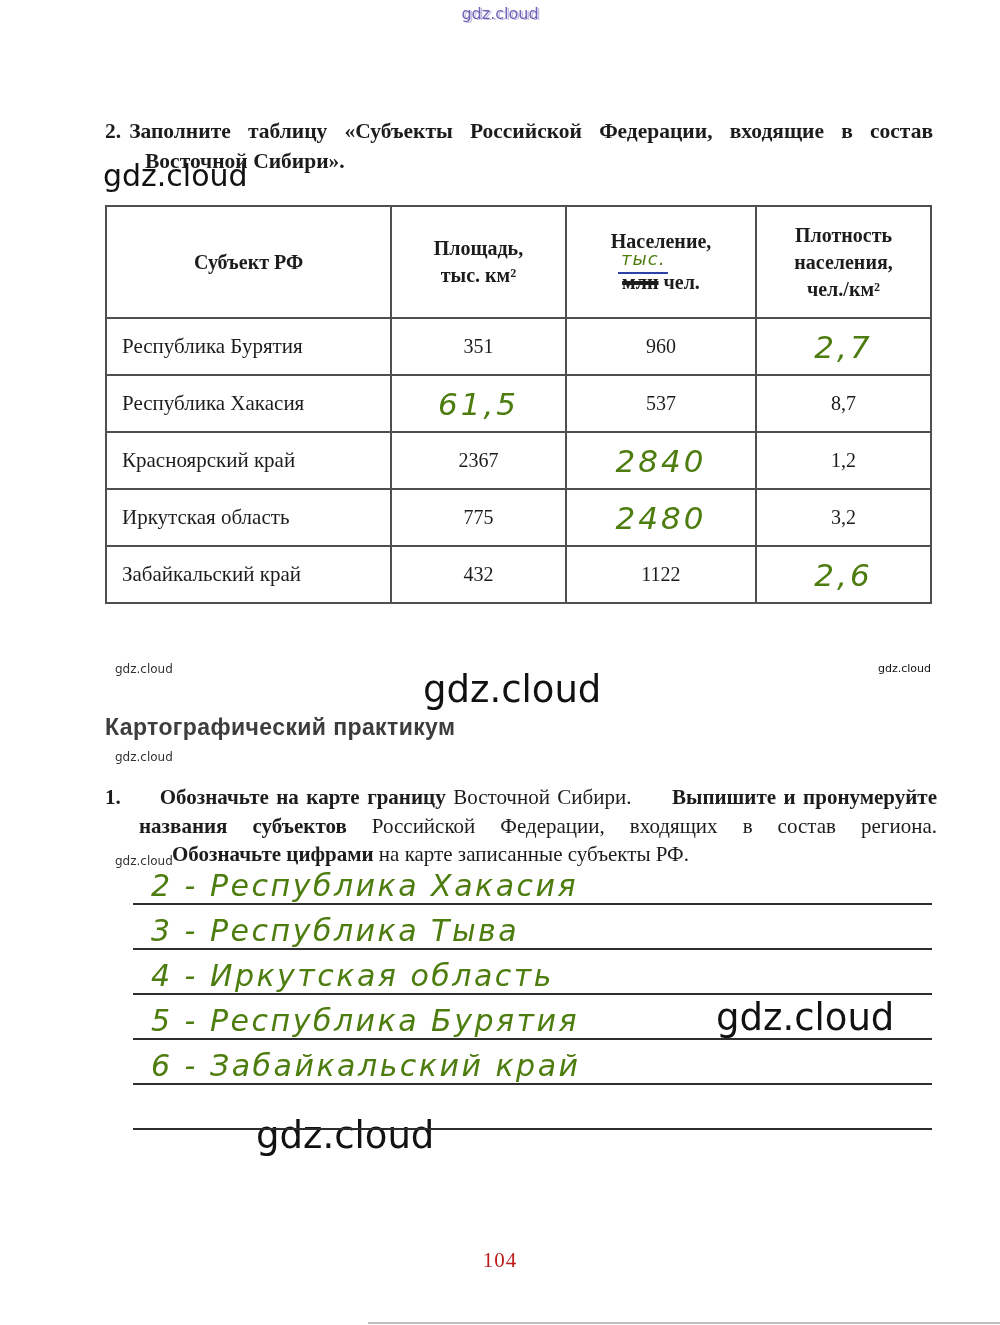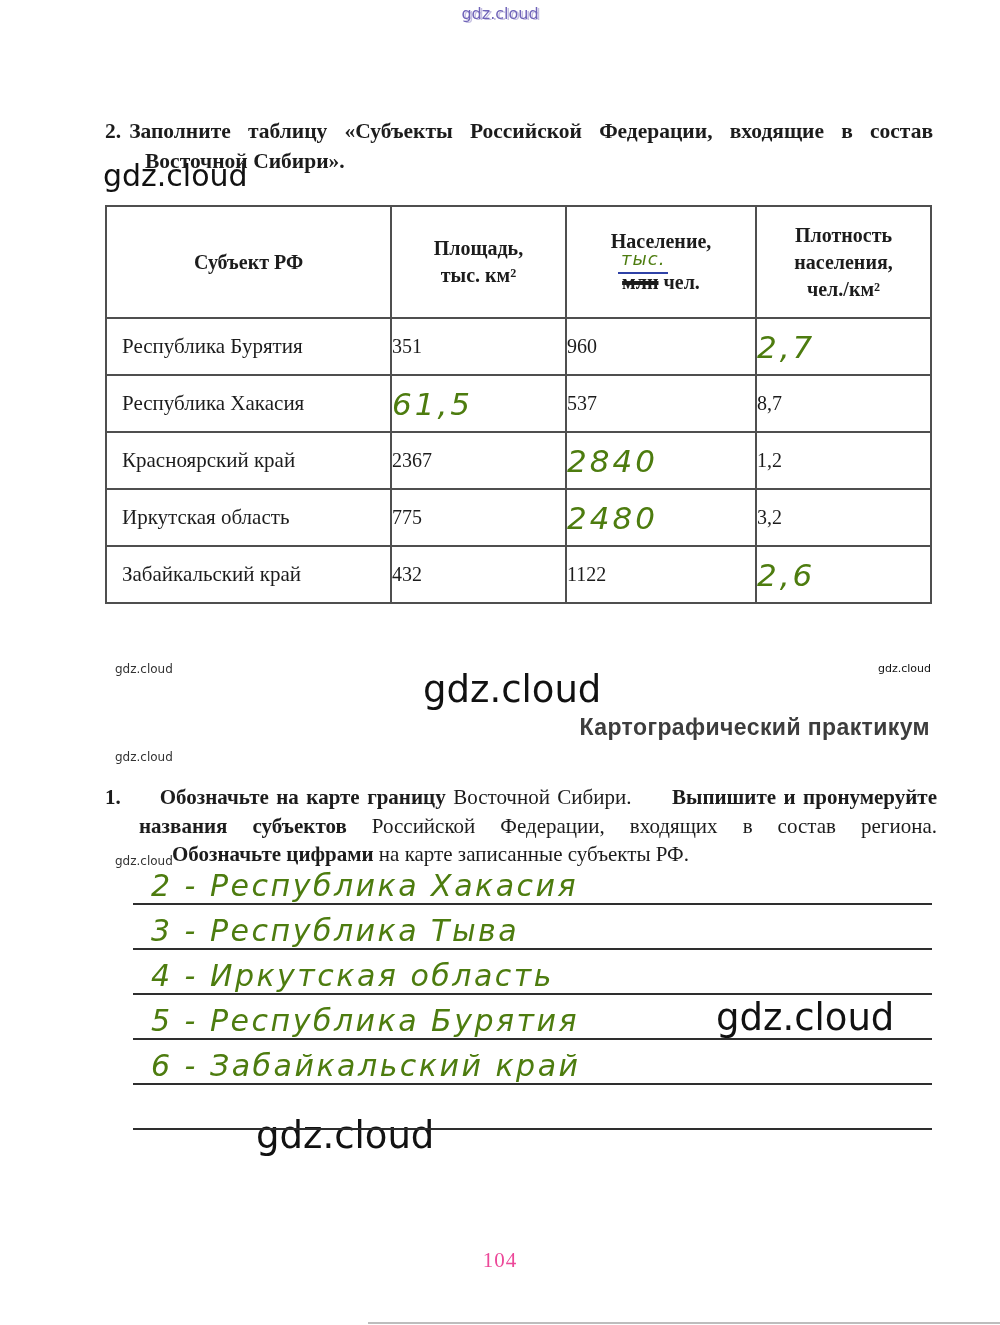--- a/index.html
+++ b/index.html
@@ -33,48 +33,48 @@
   .task-num{margin-right:8px;}
 
   
   .subjects-table{position:absolute;left:105px;top:205px;width:825px;
                   border-collapse:collapse;table-layout:fixed;background:#fff;}
   .subjects-table th,.subjects-table td{border:2px solid #4f4f4f;padding:0;}
   .subjects-table thead th{height:110px;font-size:20px;font-weight:700;line-height:27px;
                            vertical-align:middle;text-align:center;}
   .subjects-table tbody td{height:55px;vertical-align:middle;margin-top:23px;}
   td.subj{font-size:21px;text-align:left;padding-left:15px;font-weight:400;}
-  td.numc{font-size:20px;}
+  td.numc{font-size:20px;text-align:center;}
   .hand{font-family:"DejaVu Sans",sans-serif;font-style:italic;color:#4d7c0f;font-weight:400;}
   td.hand{font-size:31px;letter-spacing:3px;}
   .pop-l2{position:relative;display:inline-block;margin-top:14px;}
   .pop-tys{position:absolute;left:-4px;top:-24px;font-size:18px;letter-spacing:1px;
            border-bottom:2px solid #2e41a6;padding:0 3px;}
   .struck{text-decoration:line-through;text-decoration-thickness:3.5px;}
 
   
-  .section-heading{position:absolute;left:105px;top:714px;width:825px;text-align:right;
+  .section-heading{position:absolute;left:105px;top:714px;width:825px;text-align:left;
     font-family:"Liberation Sans",sans-serif;font-weight:700;font-size:23px;color:#3d3d3d;
     letter-spacing:.4px;}
 
   .task1{position:absolute;left:105px;top:762px;width:832px;
          font-size:21px;line-height:28.5px;text-align:justify;}
   .task1 .hang{display:block;padding-left:34px;text-indent:-34px;}
   .task1 .num{font-weight:700;margin-right:6px;}
   .b{font-weight:700;margin-left:33px;}
 
   
   .answers{position:absolute;left:133px;top:860px;width:799px;}
   .ans-line{height:43px;border-bottom:2.2px solid #2e2e2e;position:relative;}
   .ans-text{position:absolute;left:18px;bottom:0;font-size:30px;letter-spacing:2.5px;
             white-space:nowrap;}
 
   
   .page-number{position:absolute;left:0;right:0;top:1248px;text-align:center;
-               font-size:21px;letter-spacing:1px;color:#ec4899;}
+               font-size:21px;letter-spacing:1px;color:#b91c1c;}
   .scan-edge{position:absolute;left:368px;bottom:1px;width:632px;height:2px;background:#bdbdbd;}
 </style>
 </head>
 <body>
 
 <div class="page">
 
   <span class="wm wm-top">gdz.cloud</span>
   <span class="wm wm-task2">gdz.cloud</span>
   <span class="wm wm-thead">gdz.cloud</span>

